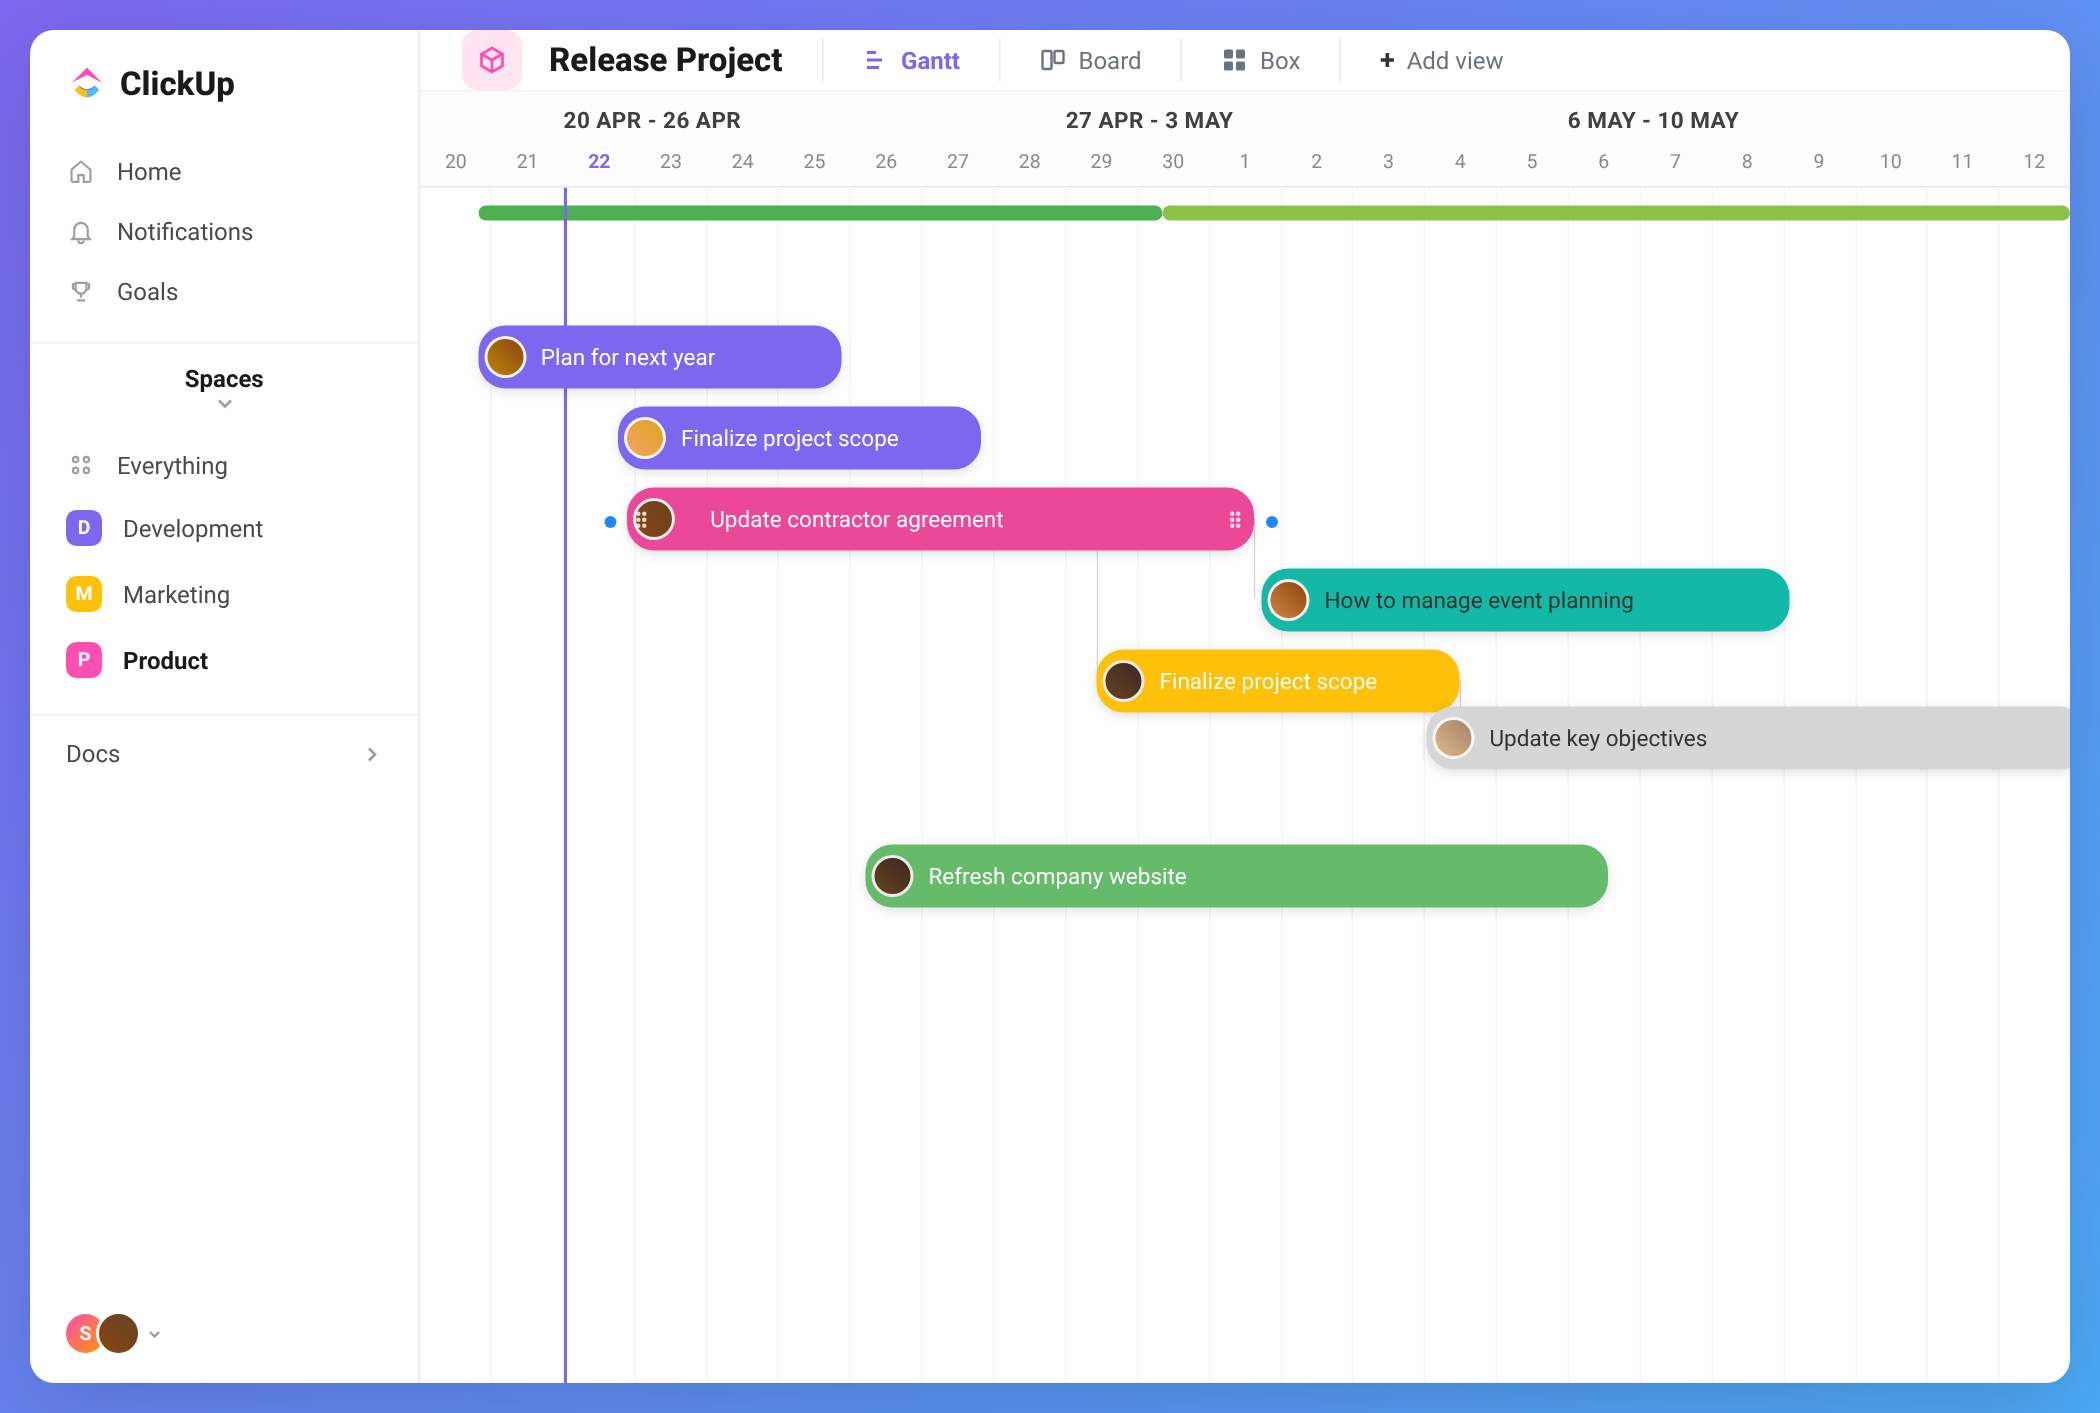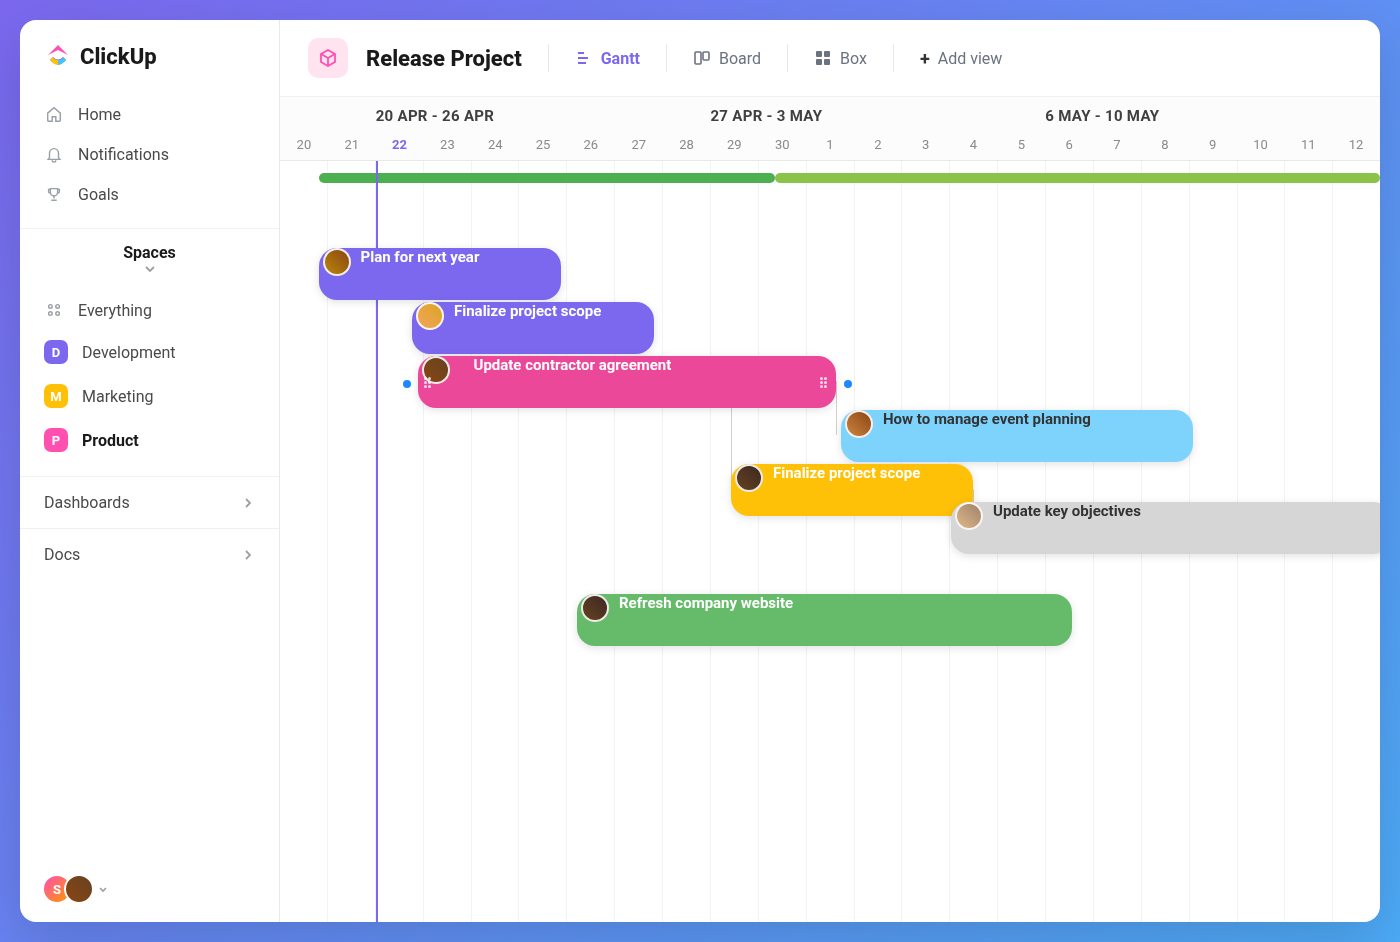--- a/index.html
+++ b/index.html
@@ -16,41 +16,41 @@
 .space-list { padding: 4px 10px 14px; }
 .space-item { display: flex; align-items: center; gap: 14px; padding: 10px 14px; border-radius: 8px; cursor: pointer; color: #4a4a4a; font-size: 16px; text-align: center; }
 .space-item.active { font-weight: 700; color: #1a1a1a; }
 .space-badge { width: 24px; height: 24px; border-radius: 7px; display: flex; align-items: center; justify-content: center; font-size: 13px; font-weight: 700; color: #fff; }
 .sec-row { display: flex; align-items: center; justify-content: space-between; padding: 16px 24px; border-top: 1px solid #f0f0f0; font-size: 16px; color: #4a4a4a; cursor: pointer; }
 .sidebar-bottom { margin-top: auto; padding: 18px 22px; display: flex; align-items: center; gap: 4px; }
 .avatar-stack { display: flex; align-items: center; }
 .avatar-s { width: 30px; height: 30px; border-radius: 50%; border: 2px solid #fff; margin-left: -8px; display: flex; align-items: center; justify-content: center; font-size: 13px; font-weight: 700; color: #fff; }
 .avatar-s:first-child { margin-left: 0; }
 .main { flex: 1; display: flex; flex-direction: column; overflow: hidden; }
-.topbar { display: flex; align-items: center; gap: 18px; padding: 18px 28px; border-bottom: 1px solid #f0f0f0; }
+.topbar { display: flex; align-items: center; gap: 18px; padding: 0 28px; border-bottom: 1px solid #f0f0f0; }
 .proj-icon { width: 40px; height: 40px; border-radius: 10px; background: #ffe4f0; display: flex; align-items: center; justify-content: center; }
 .proj-title { font-size: 22px; font-weight: 800; color: #1a1a1a; margin-right: 8px; }
 .divider-v { width: 1px; height: 28px; background: #e8e8e8; }
 .view-btn { display: flex; align-items: center; gap: 8px; padding: 6px 8px; border-radius: 6px; cursor: pointer; font-size: 16px; color: #6b7280; }
 .view-btn.active { color: #7b68ee; font-weight: 700; }
 .view-icon { width: 18px; height: 18px; display: flex; align-items: center; justify-content: center; }
 .timeline-hd { border-bottom: 1px solid #e8e8e8; background: #fcfcfd; }
 .week-row { display: flex; }
 .week-cell { flex: 1; text-align: left; padding: 10px 0 6px; font-size: 15px; font-weight: 700; color: #404040; letter-spacing: 0.3px; }
 .day-row { display: flex; position: relative; }
 .day-cell { flex: 1; text-align: center; padding: 6px 0 8px; font-size: 13px; color: #8a8a8a; }
 .day-cell.today { color: #7b68ee; font-weight: 700; }
 .gantt-body { flex: 1; position: relative; overflow: hidden; }
 .grid-lines { position: absolute; inset: 0; display: flex; }
 .grid-col { flex: 1; border-left: 1px solid #f3f3f5; }
 .grid-col:first-child { border-left: none; }
 .today-line { position: absolute; top: 0; bottom: 0; width: 2px; background: #7b68ee; z-index: 2; }
 .summary-bar { position: absolute; height: 10px; border-radius: 5px; }
 .task-row { position: absolute; height: 38px; display: flex; align-items: center; z-index: 3; }
-.task-bar { height: 52px; border-radius: 18px; display: flex; align-items: flex-start; gap: 10px; padding: 0 14px 0 4px; color: #fff; font-weight: 700; font-size: 15px; white-space: nowrap; box-shadow: 0 2px 8px rgba(0,0,0,0.12); position: relative; }
+.task-bar { height: 42px; border-radius: 18px; display: flex; align-items: center; gap: 10px; padding: 0 14px 0 4px; color: #fff; font-weight: 400; font-size: 15px; white-space: nowrap; box-shadow: 0 2px 8px rgba(0,0,0,0.12); position: relative; }
 .task-bar.gray { color: #333; }
 .task-avatar { width: 28px; height: 28px; border-radius: 50%; background: #fff; border: 2px solid rgba(255,255,255,0.9); flex-shrink: 0; background-size: cover; }
 .drag-grip { position: absolute; top: 50%; transform: translateY(-50%); width: 10px; height: 20px; display: flex; flex-wrap: wrap; gap: 1px; align-content: center; }
 .drag-grip.l { left: 6px; }
 .drag-grip.r { right: 6px; }
 .drag-grip span { width: 3px; height: 3px; background: rgba(255,255,255,0.8); border-radius: 50%; }
 .dep-dot { width: 8px; height: 8px; border-radius: 50%; background: #1e88ff; position: absolute; z-index: 4; }
 .dep-line { position: absolute; border: 1.5px solid #d0d0d0; z-index: 1; border-radius: 4px; }
 .chev { width: 14px; height: 14px; }
 .plus-ic { font-size: 18px; font-weight: 700; color: #333; }
@@ -131,28 +131,20 @@
       <div class="space-item">
         <span class="space-badge" style="background:#ffc107">M</span>
         <span>Marketing</span>
       </div>
       <div class="space-item active">
         <span class="space-badge" style="background:#ff4fb0">P</span>
         <span>Product</span>
       </div>
     </div>
 
-    <div class="sec-row">
-      <span>Dashboards</span>
-      <span>
-          <svg class="chev" viewBox="0 0 14 14" fill="none" stroke="#9aa0a6" stroke-width="1.8">
-            <path d="M5 3l4 4-4 4"></path>
-          </svg>
-        </span>
-    </div>
     <div class="sec-row">
       <span>Docs</span>
       <span>
           <svg class="chev" viewBox="0 0 14 14" fill="none" stroke="#9aa0a6" stroke-width="1.8">
             <path d="M5 3l4 4-4 4"></path>
           </svg>
         </span>
     </div>
 
     <div class="sidebar-bottom">
@@ -311,21 +303,21 @@
               <span></span>
               <span></span>
               <span></span>
               <span></span>
               <span></span>
               <span></span>
             </div>
           </div>
         </div>
         <div class="task-row" style="left: 51%; width: 32%; top: 256px;">
-          <div class="task-bar gray" style="background: #7dd3fc; width: 100%;">
+          <div class="task-bar gray" style="background: #14b8a6; width: 100%;">
             <div class="task-avatar" style="background: linear-gradient(45deg, rgb(205, 133, 63), rgb(139, 69, 19));"></div>
             <span>How to manage event planning</span>
           </div>
         </div>
         <div class="task-row" style="left: 41%; width: 22%; top: 310px;">
           <div class="task-bar" style="background: rgb(255, 193, 7); width: 100%;">
             <div class="task-avatar" style="background: linear-gradient(45deg, rgb(101, 67, 33), rgb(62, 39, 35));"></div>
             <span>Finalize project scope</span>
           </div>
         </div>

